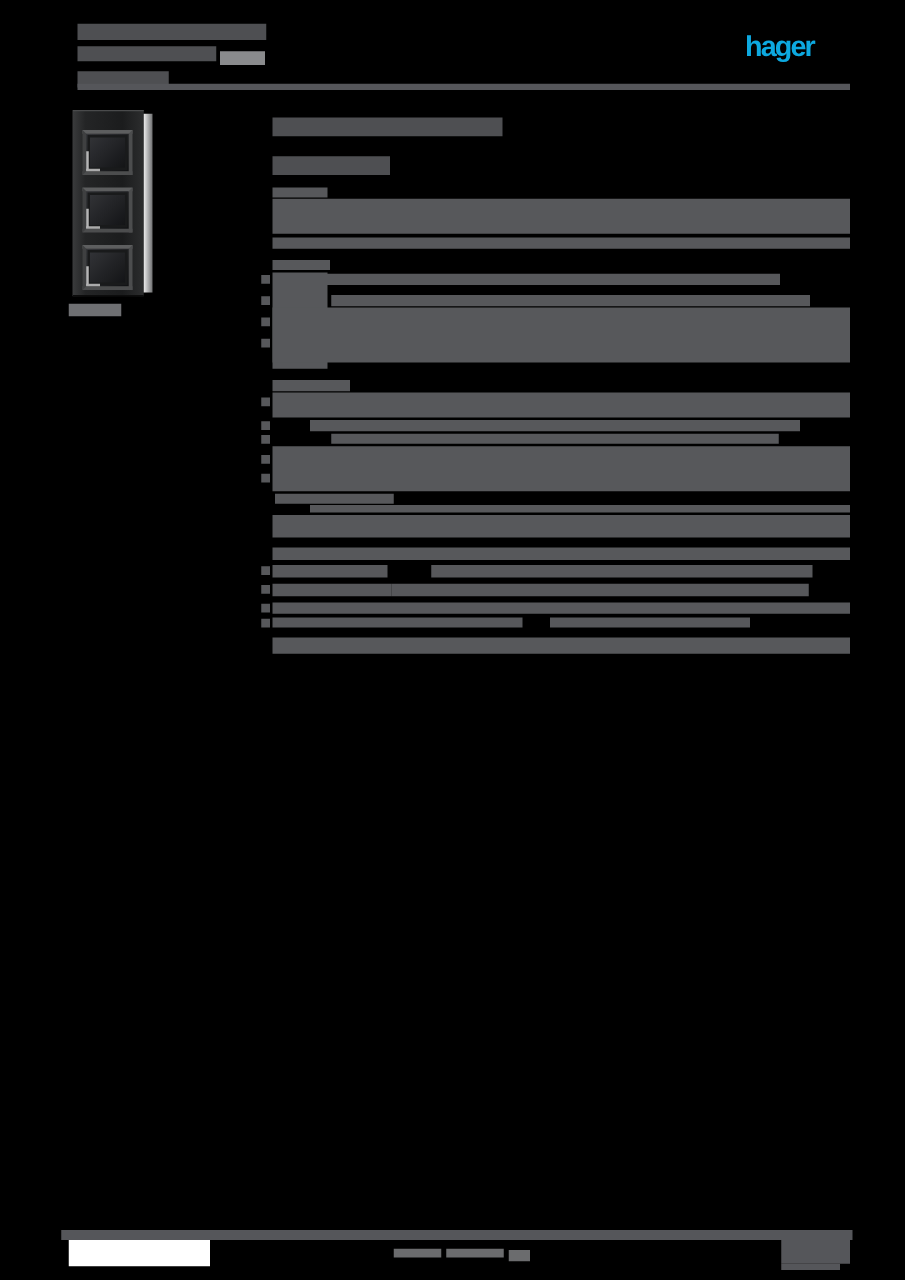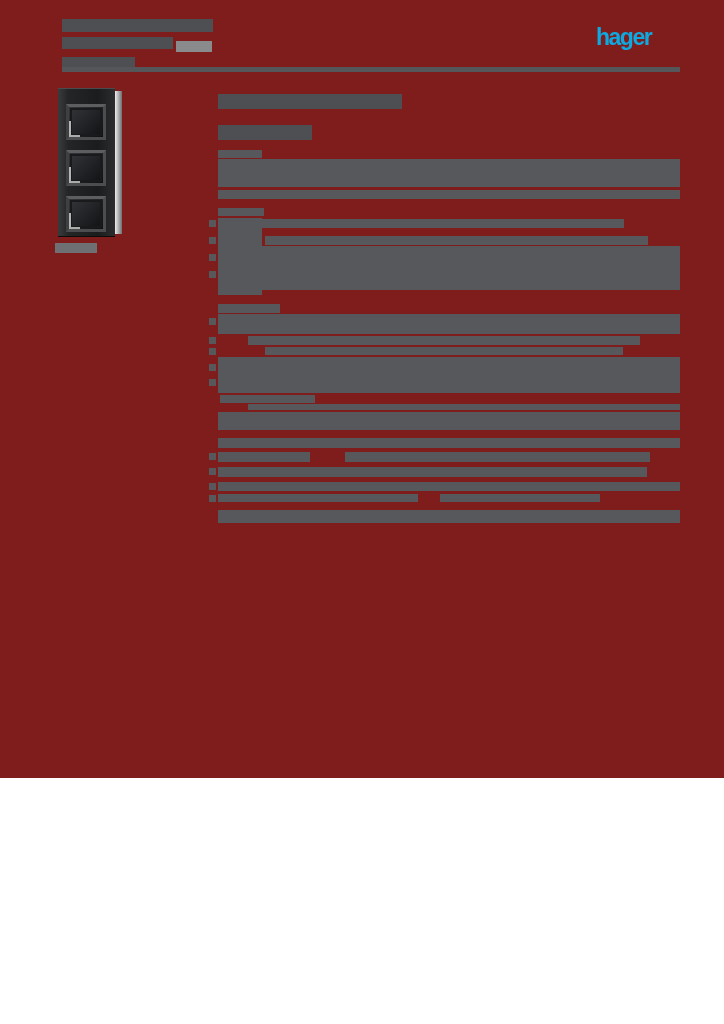--- a/index.html
+++ b/index.html
@@ -1,20 +1,20 @@
 <!DOCTYPE html>
 <html><head>
 <meta charset="utf-8">
 <style>
   html, body { margin: 0; padding: 0; background: #ffffff; }
   .page {
     position: relative;
     width: 724px;
-    height: 778px;
-    background: #7f1d1d;
+    height: 1024px;
+    background: #000000;
     overflow: hidden;
     font-family: "Liberation Sans", sans-serif;
   }
   .bar { position: absolute; }
   .brand-logo {
     position: absolute;
     left: 596px;
     top: 26px;
     font-size: 23px;
     font-weight: 700;

